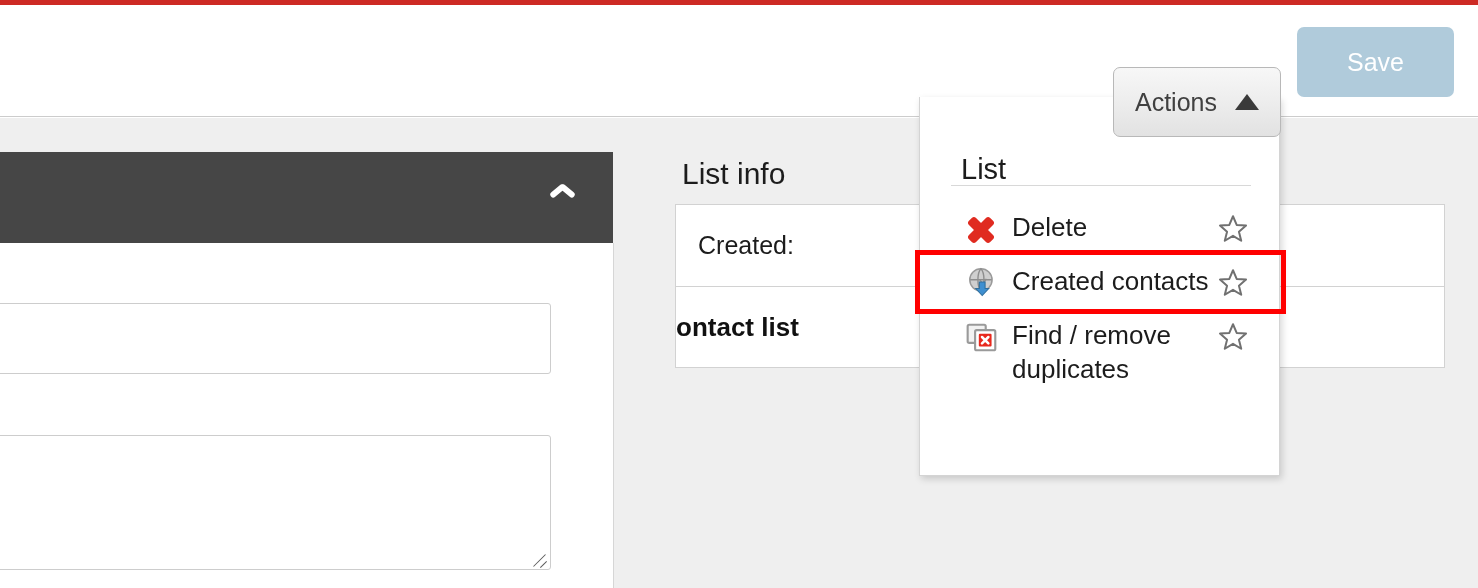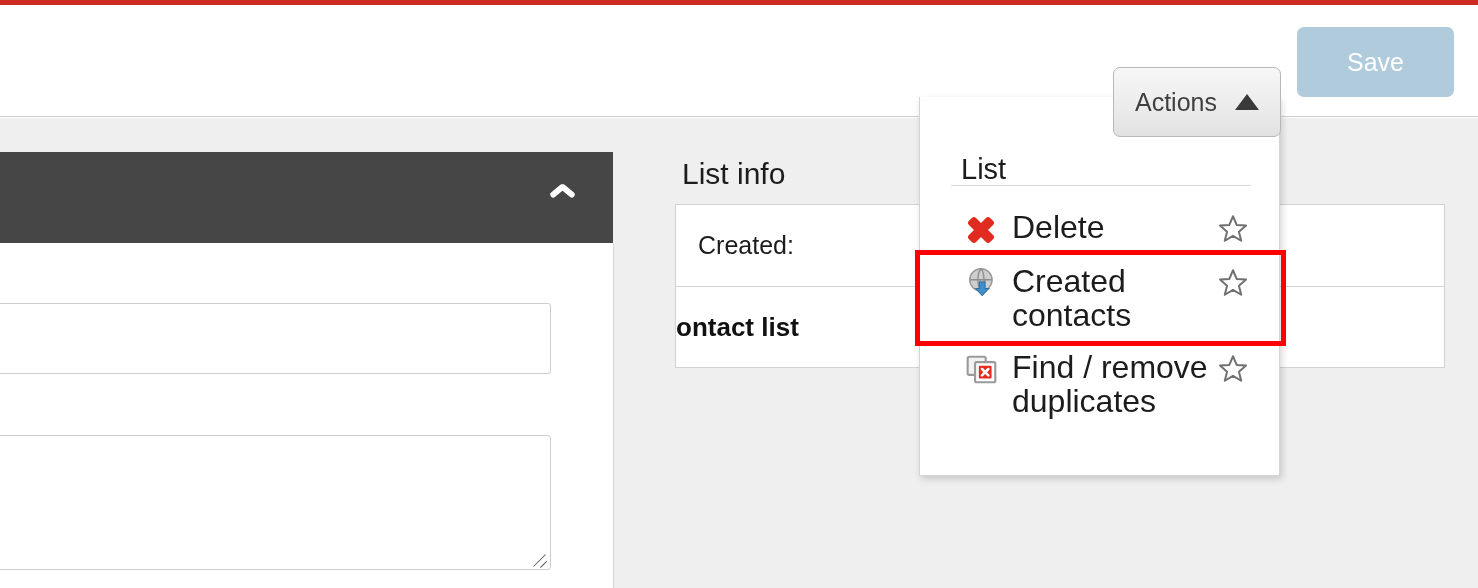--- a/index.html
+++ b/index.html
@@ -274,21 +274,21 @@
   }
   .dd-icon {
     width: 34px;
     flex: 0 0 34px;
     height: 34px;
     position: relative;
     margin-top: 2px;
   }
   .dd-label {
     flex: 1 1 auto;
-    font-size: 32px;
+    font-size: 26px;
     color: #1c1c1c;
     line-height: 34px;
     padding-left: 13px;
     padding-right: 6px;
   }
   .dd-star {
     flex: 0 0 auto;
     width: 34px;
     height: 34px;
     margin-top: 2px;

